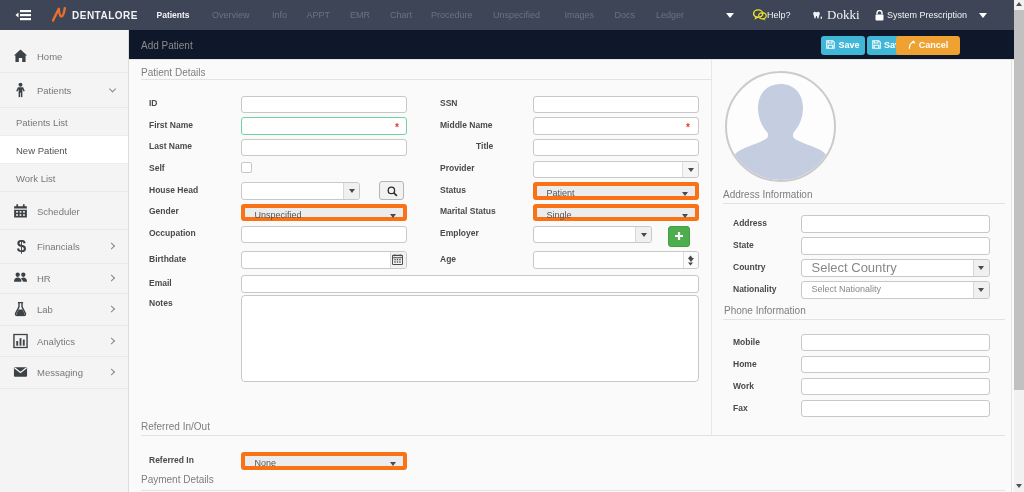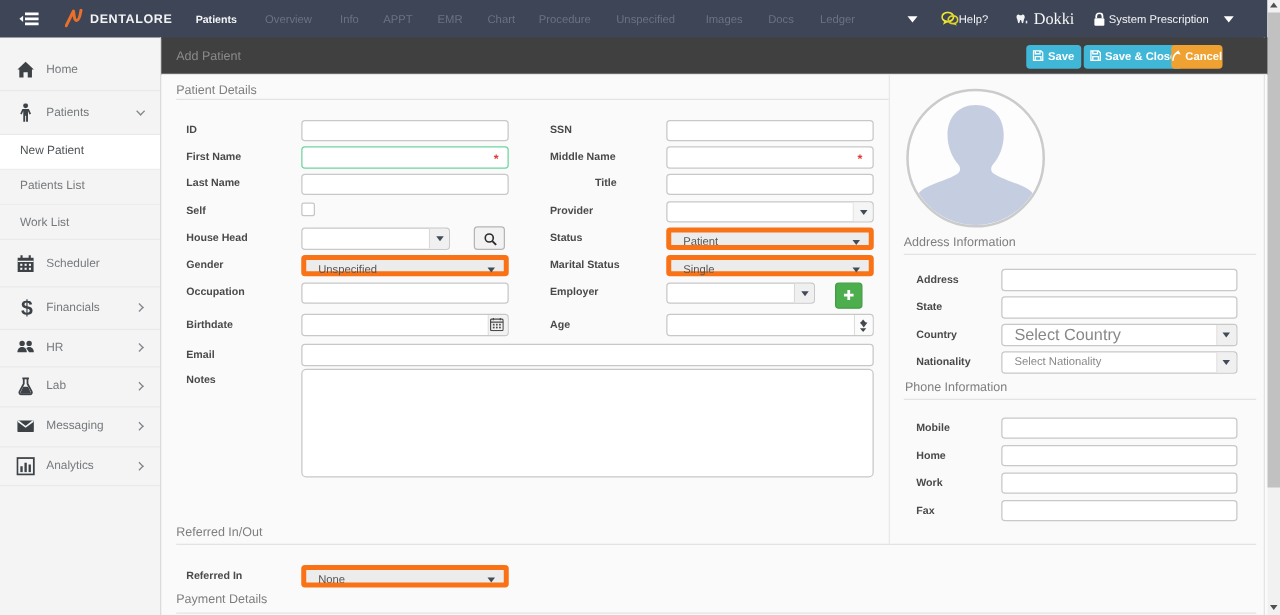--- a/index.html
+++ b/index.html
@@ -26,21 +26,21 @@
 .srow .ic { position:absolute; left:13px; top:50%; transform:translateY(-50%); width:15px; height:15px; }
 .srow .chev { position:absolute; right:13px; top:50%; width:5px; height:5px; border-right:1.4px solid #81868b; border-bottom:1.4px solid #81868b; }
 .chev.down { transform:translateY(-70%) rotate(45deg); }
 .chev.right { transform:translateY(-50%) rotate(-45deg); right:14px; }
 .ssub { position:relative; border-bottom:1px solid #ededed; }
 .ssub .lbl { position:absolute; left:16px; top:50%; transform:translateY(-50%); font-size:9.5px; color:#75797c; }
 .ssub.active { background:#fff; }
 .ssub.active .lbl { color:#4e5356; }
 
 
-#titlebar { left:129px; top:30px; width:885px; height:30px; background:#404040; border-bottom:1px solid #e6e6e6; }
+#titlebar { left:129px; top:30px; width:885px; height:30px; background:#0f172a; border-bottom:1px solid #e6e6e6; }
 #titlebar .t { position:absolute; left:12px; top:9.5px; font-size:10px; color:#8b8b8b; }
 .btn { position:absolute; height:19.5px; border-radius:3px; color:#fff; font-size:9px; font-weight:bold; text-align:center; line-height:19.5px; }
 .btn.blue { background:#41b7d8; }
 .btn.orange { background:#efa131; }
 .bic { vertical-align:-1px; margin-right:3px; }
 
 .sech { position:absolute; font-size:10px; color:#7e7e7e; }
 .secline { position:absolute; height:1px; background:#e3e3e3; }
 
 .flabel { position:absolute; font-size:8.5px; font-weight:bold; color:#4a4a4a; }
@@ -118,25 +118,25 @@
     <div class="lbl">Home</div>
   </div>
   <div class="srow" style="height:35.6px;">
     <svg class="ic" viewBox="0 0 16 16">
         <circle cx="8" cy="2.3" r="2.1" fill="#3d4246"></circle>
         <path d="M5.2 5 h5.6 l1.8 4 -1.3 0.6 -1.3-2.8 v9 h-1.6 v-5 h-0.8 v5 h-1.6 v-9 l-1.3 2.8 -1.3-0.6 Z" fill="#3d4246"></path>
       </svg>
     <div class="lbl">Patients</div>
     <div class="chev down"></div>
   </div>
+  <div class="ssub" style="height:28.3px;">
+      <div class="lbl">Patients List</div>
+    </div>
   <div class="ssub active" style="height:27.5px;">
       <div class="lbl">New Patient</div>
-    </div>
-  <div class="ssub" style="height:28.3px;">
-      <div class="lbl">Patients List</div>
     </div>
   <div class="ssub" style="height:28.3px; border-bottom:1px solid #e9e9e9;">
       <div class="lbl">Work List</div>
     </div>
   <div class="srow" style="height:37.5px;">
     <svg class="ic" viewBox="0 0 16 16">
         <path d="M1.2 2.8 h13.6 v12.2 h-13.6 Z" fill="#3d4246"></path>
         <path d="M4.5 0.8 v3.4 M11.5 0.8 v3.4" stroke="#3d4246" stroke-width="1.8"></path>
         <path d="M1.2 6 h13.6" stroke="#f4f4f4" stroke-width="1.2"></path>
         <g fill="#f4f4f4">
@@ -168,50 +168,50 @@
     <div class="chev right"></div>
   </div>
   <div class="srow" style="height:32px;">
     <svg class="ic" viewBox="0 0 16 16">
         <path d="M5.2 1.2 h5.6 M6.4 1.2 v4.6 L2.8 12.6 a1.7 1.7 0 0 0 1.5 2.4 h7.4 a1.7 1.7 0 0 0 1.5 -2.4 L9.6 5.8 V1.2" fill="none" stroke="#3d4246" stroke-width="1.5"></path>
         <path d="M5.9 8.5 h4.2 l2.2 4.6 a1 1 0 0 1 -0.9 1.4 h-6.8 a1 1 0 0 1 -0.9 -1.4 Z" fill="#3d4246"></path>
       </svg>
     <div class="lbl">Lab</div>
     <div class="chev right"></div>
   </div>
-  <div class="srow" style="height:32px;">
-    <svg class="ic" viewBox="0 0 16 16">
-        <rect x="1" y="3" width="14" height="10" rx="1" fill="#3d4246"></rect>
-        <path d="M1.5 3.5 L8 8.5 L14.5 3.5" fill="none" stroke="#f4f4f4" stroke-width="1.4"></path>
-      </svg>
-    <div class="lbl">Messaging</div>
-    <div class="chev right"></div>
-  </div>
   <div class="srow" style="height:30.6px;">
     <svg class="ic" viewBox="0 0 16 16">
         <rect x="1" y="1" width="14" height="14" fill="none" stroke="#3d4246" stroke-width="1.5"></rect>
         <rect x="3.5" y="8" width="2" height="5" fill="#3d4246"></rect>
         <rect x="7" y="5" width="2" height="8" fill="#3d4246"></rect>
         <rect x="10.5" y="6.5" width="2" height="6.5" fill="#3d4246"></rect>
       </svg>
     <div class="lbl">Analytics</div>
+    <div class="chev right"></div>
+  </div>
+  <div class="srow" style="height:32px;">
+    <svg class="ic" viewBox="0 0 16 16">
+        <rect x="1" y="3" width="14" height="10" rx="1" fill="#3d4246"></rect>
+        <path d="M1.5 3.5 L8 8.5 L14.5 3.5" fill="none" stroke="#f4f4f4" stroke-width="1.4"></path>
+      </svg>
+    <div class="lbl">Messaging</div>
     <div class="chev right"></div>
   </div>
 </div>
 
 <div class="abs" id="titlebar">
   <div class="t">Add Patient</div>
 </div>
 <div class="btn blue" style="left:821px; top:35.5px; width:44px;"><svg class="bic" width="9" height="9" viewBox="0 0 12 12">
       <path d="M1 1 h8 l2 2 v8 h-10 Z M3 1 v3 h5 v-3 M3 11 v-4 h6 v4" fill="none" stroke="#fff" stroke-width="1.4"></path>
     </svg><span>Save</span></div>
 <div class="btn blue" style="left:867px; top:35.5px; width:79px;"><svg class="bic" width="9" height="9" viewBox="0 0 12 12">
       <path d="M1 1 h8 l2 2 v8 h-10 Z M3 1 v3 h5 v-3 M3 11 v-4 h6 v4" fill="none" stroke="#fff" stroke-width="1.4"></path>
     </svg><span>Save &amp; Close</span></div>
-<div class="btn orange" style="left:937px; top:35.5px; width:41px;"><svg class="bic" width="8" height="9" viewBox="0 0 10 12">
+<div class="btn orange" style="left:896px; top:35.5px; width:64px;"><svg class="bic" width="8" height="9" viewBox="0 0 10 12">
       <path d="M1.5 11.5 c0-5 1.5-7.5 5-8.5" fill="none" stroke="#fff" stroke-width="1.7"></path>
       <path d="M3.5 3.8 L7.2 0.2 L9.8 4.8 Z" fill="#fff"></path>
     </svg><span>Cancel</span></div>
 
 <div class="sech" style="left:141px; top:67px;">Patient Details</div>
 <div class="secline" style="left:141px; top:79px; width:569.5px;"></div>
 
 <div class="abs" style="left:710.5px; top:60px; width:1px; height:375px; background:#e8e8e8;"></div>
 
 <div class="flabel" style="left:149px; top:98px;">ID</div>

